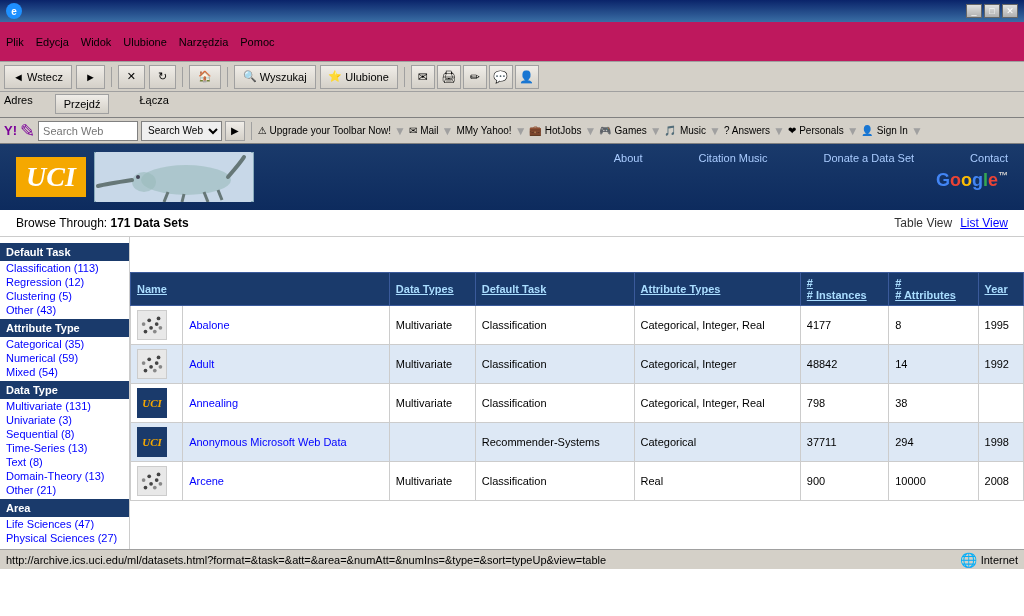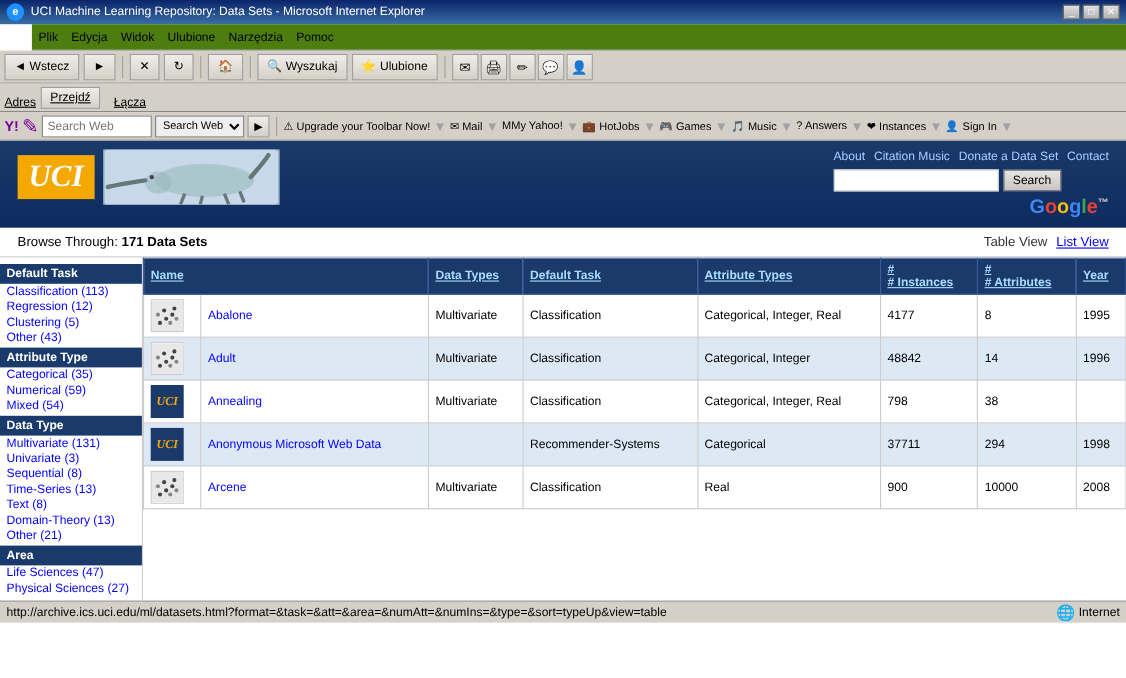--- a/index.html
+++ b/index.html
@@ -23,28 +23,27 @@
       background: linear-gradient(to bottom, #e0e0e0, #b0b0b0);
       border: 1px solid #666;
       font-size: 9px;
       display: flex; align-items: center; justify-content: center;
       cursor: pointer;
     }
     .ie-logo { width: 16px; height: 16px; background: #1e90ff; border-radius: 50%; display: flex; align-items: center; justify-content: center; font-size: 10px; color: white; font-weight: bold; }
 
     
     .menu-bar {
-      background: #4d7c0f;
+      background: #be185d;
       padding: 2px 6px;
       display: flex;
       align-items: center;
       gap: 12px;
-      height: 24px;
+      height: 40px;
       border-bottom: 1px solid #a0a0a0;
-      margin-left: 29px;
     }
     .menu-item { font-size: 11px; color: #000; cursor: pointer; }
 
     
     .toolbar {
       background: #d4d0c8;
       padding: 2px 4px;
       display: flex;
       align-items: center;
       gap: 4px;
@@ -68,25 +67,24 @@
       border: 1px solid #a0a0a0;
       display: flex; align-items: center; justify-content: center;
       cursor: pointer; font-size: 12px;
     }
 
     
     .address-bar {
       background: #d4d0c8;
       padding: 2px 4px;
       display: flex;
-      align-items: flex-end;
-      gap: 4px;
+      align-items: flex-start;
+      gap: 22px;
       height: 26px;
       border-bottom: 1px solid #808080;
-      text-decoration: underline;
     }
     .address-label { font-size: 11px; color: #000; white-space: nowrap; }
     .address-input {
       flex: 1;
       height: 20px;
       border: 1px solid #808080;
       padding: 1px 4px;
       font-size: 11px;
       background: white;
     }
@@ -157,21 +155,21 @@
     }
     .anteater-img {
       width: 160px; height: 50px;
       background: #c8d8e8;
       border: 1px solid #8ab;
       display: flex; align-items: center; justify-content: center;
       font-size: 10px; color: #456;
     }
     .header-right { text-align: right; }
     .header-links { display: flex; gap: 8px; margin-bottom: 6px; }
-    .header-link { color: #aaccff; font-size: 11px; text-decoration: none; cursor: pointer; }
+    .header-link { color: #aaccff; font-size: 11px; text-decoration: none; cursor: pointer; margin-left: 48px; }
     .search-row { display: flex; align-items: center; gap: 4px; margin-bottom: 4px; }
     .search-input { width: 150px; height: 20px; border: 1px solid #ccc; padding: 1px 4px; font-size: 11px; }
     .search-btn {
       background: linear-gradient(to bottom, #e8e4e0, #c8c4c0);
       border: 1px solid #888;
       padding: 1px 8px;
       font-size: 11px;
       cursor: pointer;
       height: 20px;
       color: #000;
@@ -221,20 +219,21 @@
       margin-top: 2px;
     }
     .sidebar-link { display: block; color: #00f; font-size: 11px; padding: 1px 6px; text-decoration: none; cursor: pointer; }
 
     
     .data-table-wrapper { flex: 1; overflow-x: auto; }
     .data-table {
       width: 100%;
       border-collapse: collapse;
       font-size: 11px;
+      margin-top: 35px;
     }
     .data-table thead tr {
       background: #1a3a6b;
       color: white;
     }
     .data-table thead th {
       padding: 4px 6px;
       border: 1px solid #3a5a9b;
       text-align: left;
       font-weight: bold;
@@ -291,21 +290,20 @@
       overflow: hidden;
     }
     .scatter-icon svg { width: 100%; height: 100%; }
   </style>
 </head>
 <body>
 
 <div class="title-bar">
   <div class="title-bar-left">
     <div class="ie-logo">e</div>
-    <span>UCI Machine Learning Repository: Data Sets - Microsoft Internet Explorer</span>
   </div>
   <div class="title-bar-controls">
     <div class="title-btn">_</div>
     <div class="title-btn">□</div>
     <div class="title-btn">✕</div>
   </div>
 </div>
 
 <div class="menu-bar">
   <span class="menu-item">Plik</span>
@@ -370,21 +368,21 @@
   <span class="yahoo-toolbar-item">M<span>My Yahoo!</span></span>
   <span class="yahoo-sep">▼</span>
   <span class="yahoo-toolbar-item">💼 <span>HotJobs</span></span>
   <span class="yahoo-sep">▼</span>
   <span class="yahoo-toolbar-item">🎮 <span>Games</span></span>
   <span class="yahoo-sep">▼</span>
   <span class="yahoo-toolbar-item">🎵 <span>Music</span></span>
   <span class="yahoo-sep">▼</span>
   <span class="yahoo-toolbar-item">? <span>Answers</span></span>
   <span class="yahoo-sep">▼</span>
-  <span class="yahoo-toolbar-item">❤ <span>Instances</span></span>
+  <span class="yahoo-toolbar-item">❤ <span>Personals</span></span>
   <span class="yahoo-sep">▼</span>
   <span class="yahoo-toolbar-item">👤 <span>Sign In</span></span>
   <span class="yahoo-sep">▼</span>
 </div>
 
 <div class="browse-section">
 
   <div class="page-header">
     <div class="uci-logo-area">
       <div class="uci-logo-box">UCI</div>
@@ -407,24 +405,20 @@
           <circle cx="42" cy="25" r="2" fill="#445"></circle>
         </svg>
       </div>
     </div>
     <div class="header-right">
       <div class="header-links">
         <a class="header-link">About</a>
         <a class="header-link">Citation Music</a>
         <a class="header-link">Donate a Data Set</a>
         <a class="header-link">Contact</a>
-      </div>
-      <div class="search-row">
-        <input class="search-input" type="text" style="">
-        <button class="search-btn">Search</button>
       </div>
       <div class="google-logo">
         <span class="g1">G</span><span class="g2">o</span><span class="g3">o</span><span class="g4">g</span><span class="g5">l</span><span class="g6">e</span><sup style="font-size:10px;color:#ccc;">™</sup>
       </div>
     </div>
   </div>
 
 
   <div class="browse-header">
     <div>
@@ -532,21 +526,21 @@
         <circle cx="24" cy="18" r="2" fill="#888"></circle>
       </svg>
     </div>
               </td>
               <td class="name-col"><a class="dataset-link">Adult</a></td>
               <td>Multivariate</td>
               <td>Classification</td>
               <td>Categorical, Integer</td>
               <td>48842</td>
               <td>14</td>
-              <td>1996</td>
+              <td>1992</td>
             </tr>
             <tr>
               <td>
                 <div class="uci-icon" style="font-size:11px;font-weight:bold;font-style:italic;font-family:serif;background:#1a3a6b;color:#f5a800;width:30px;height:30px;display:flex;align-items:center;justify-content:center;">UCI</div>
               </td>
               <td class="name-col"><a class="dataset-link">Annealing</a></td>
               <td>Multivariate</td>
               <td>Classification</td>
               <td>Categorical, Integer, Real</td>
               <td>798</td>

